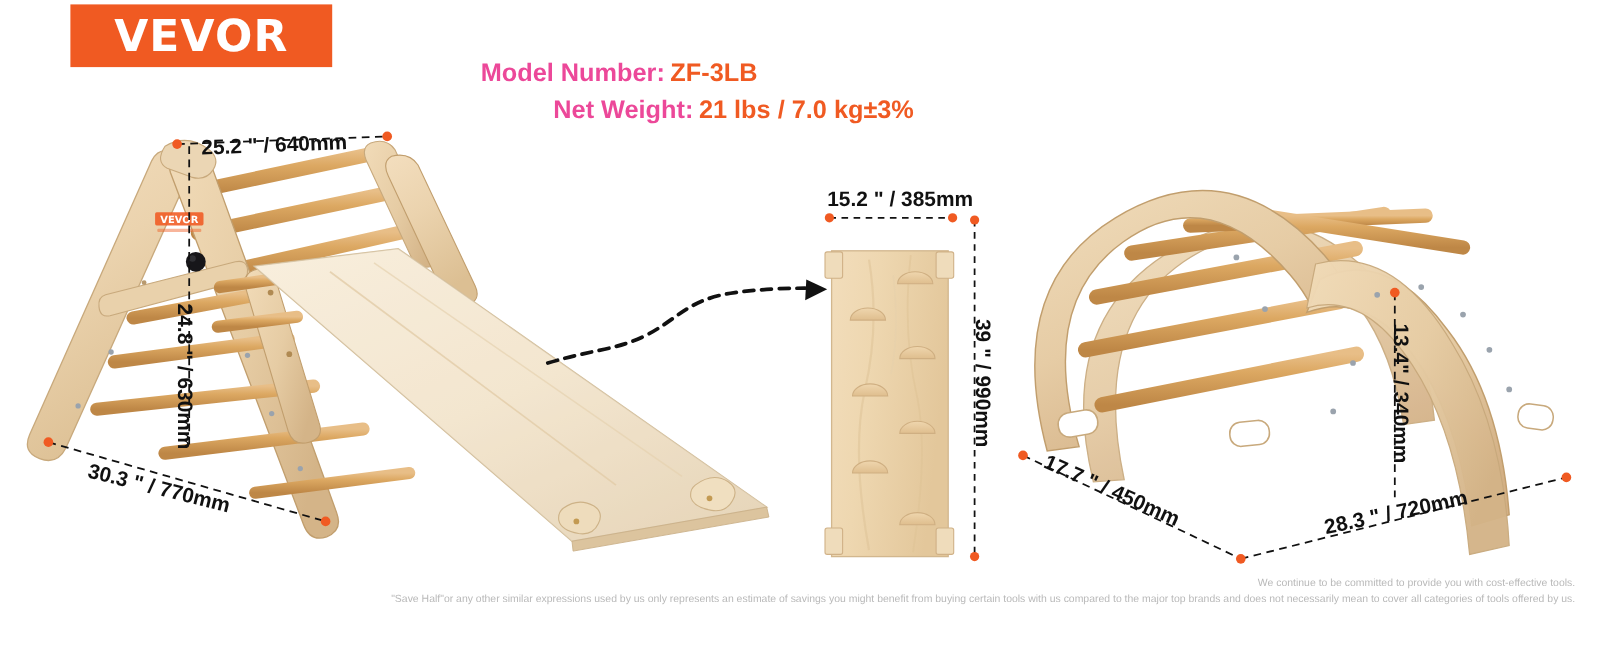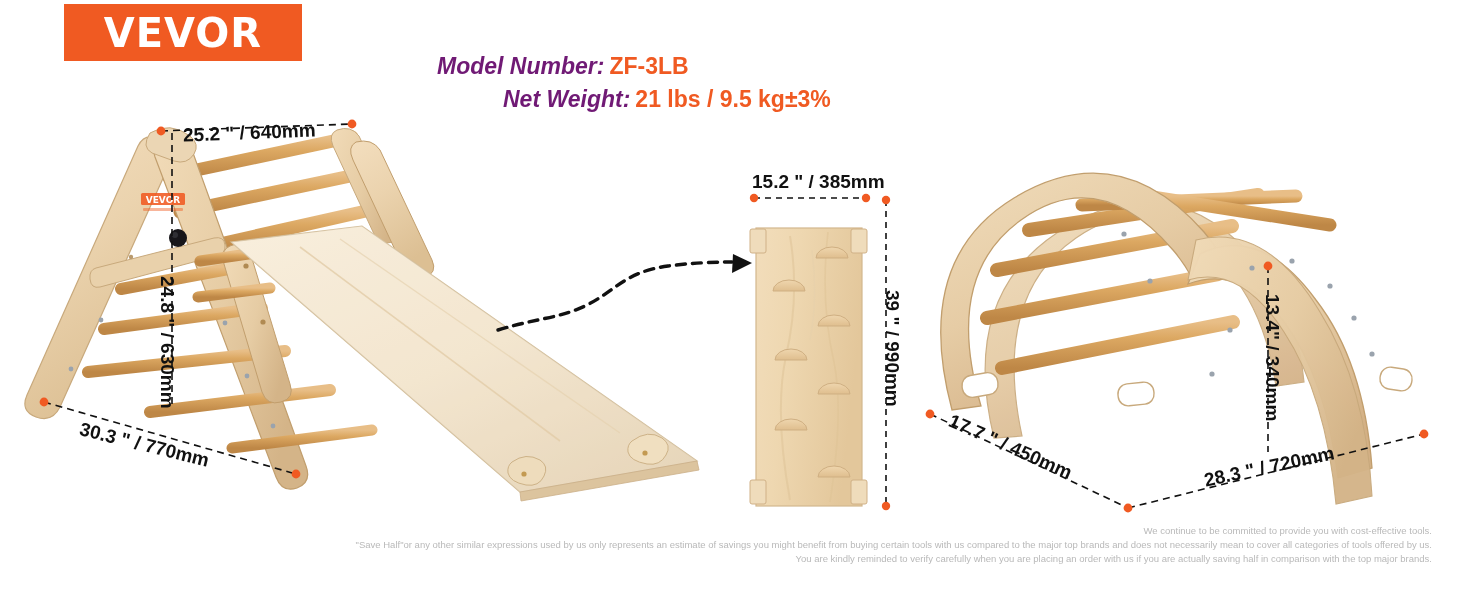--- a/index.html
+++ b/index.html
@@ -10,21 +10,21 @@
   
   #brand-logo{position:absolute;left:64px;top:4px;width:238px;height:57px;
       background:var(--brand,#F05A22);display:flex;align-items:center;justify-content:center;}
   #brand-logo span{color:#fff;font-size:40px;font-weight:bold;letter-spacing:1px;
       font-family:"DejaVu Sans",sans-serif;}
 
   
   #spec-block{position:absolute;left:437px;top:50px;width:830px;}
   .spec-row{display:flex;align-items:baseline;font-size:23px;font-weight:bold;
       line-height:33px;white-space:nowrap;}
-  .spec-row .lbl{color:#701a75;font-style:italic;}
+  .spec-row .lbl{color:#ec4899;}
   .spec-row .val{color:var(--brand,#F05A22);margin-left:5px;}
   .spec-pair{display:flex;align-items:baseline;}
   .gap-a{width:52px;} .gap-b{width:66px;}
 
   
   .dim{position:absolute;font-size:19px;font-weight:bold;color:#111;white-space:nowrap;
        font-family:"Liberation Sans",sans-serif;}
   .dim.v{transform-origin:0 0;}
 
   
@@ -53,21 +53,21 @@
       <div class="gap-a"></div>
       <div class="spec-pair">
       </div>
     </div>
     <div class="spec-row">
       <div class="spec-pair">
       </div>
       <div class="gap-b"></div>
       <div class="spec-pair">
         <span class="lbl">Net Weight:</span>
-        <span class="val">21 lbs / 9.5 kg±3%</span>
+        <span class="val">21 lbs / 7.0 kg±3%</span>
       </div>
     </div>
   </div>
 
   <svg width="1464" height="600" viewBox="0 0 1464 600" style="position:absolute;left:0;top:0;">
     <defs>
       <linearGradient id="panelG" x1="0" y1="0" x2="0.4" y2="1">
         <stop offset="0%" stop-color="#F3DEBE"></stop>
         <stop offset="45%" stop-color="#EBD3AE"></stop>
         <stop offset="100%" stop-color="#DCBF93"></stop>
@@ -288,16 +288,15 @@
   <div class="dim" style="left:752px;top:171px;">15.2 " / 385mm</div>
   <div class="dim v" style="left:903px;top:290px;transform:rotate(90deg);">39 " / 990mm</div>
 
   <div class="dim" style="left:944px;top:436px;transform:rotate(24deg);">17.7 " / 450mm</div>
   <div class="dim v" style="left:1283px;top:294px;transform:rotate(90deg);">13.4" / 340mm</div>
   <div class="dim" style="left:1203px;top:456px;transform:rotate(-12deg);">28.3 " / 720mm</div>
 
   <div id="footer">
     <div>We continue to be committed to provide you with cost-effective tools.</div>
     <div>"Save Half"or any other similar expressions used by us only represents an estimate of savings you might benefit from buying certain tools with us compared to the major top brands and does not necessarily mean to cover all categories of tools offered by us.</div>
-    <div>You are kindly reminded to verify carefully when you are placing an order with us if you are actually saving half in comparison with the top major brands.</div>
   </div>
 
 </div>
 
 </body></html>

